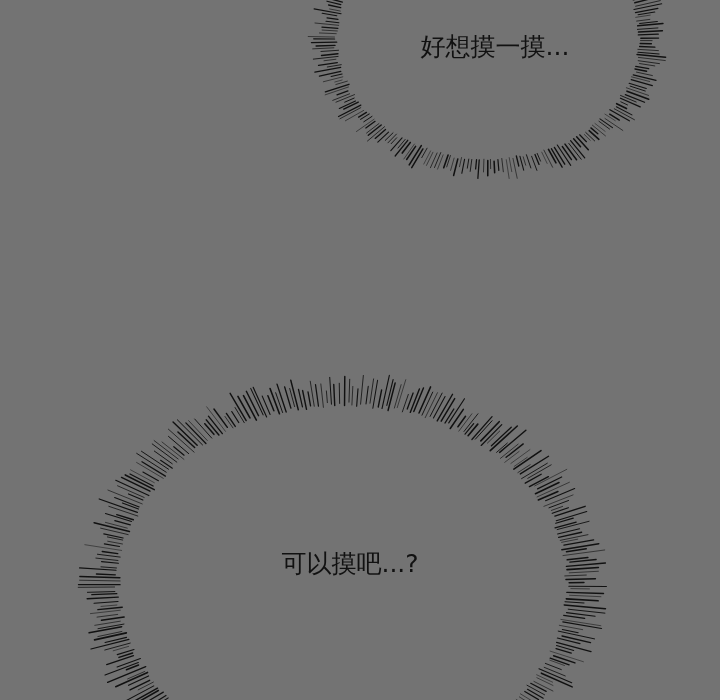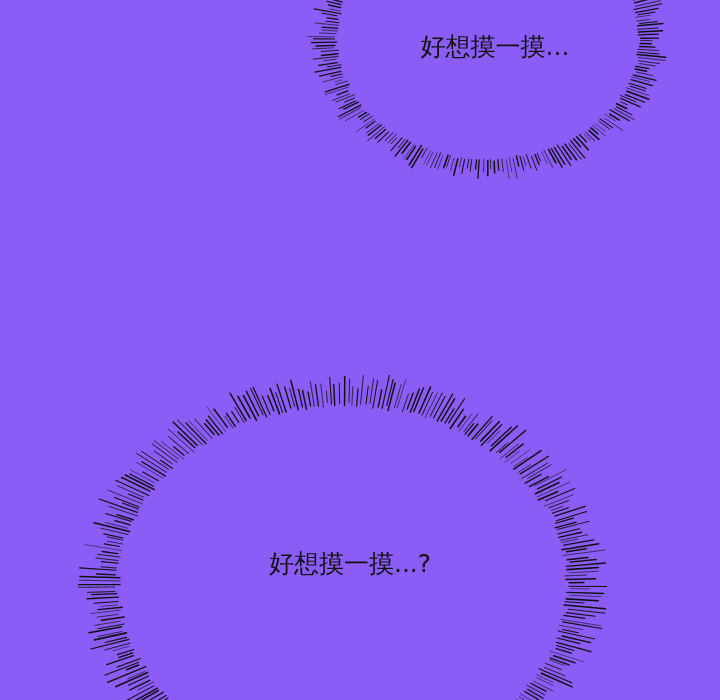--- a/index.html
+++ b/index.html
@@ -1,16 +1,16 @@
 <!DOCTYPE html>
 <html><head>
 <meta charset="utf-8">
 <style>
   html,body{margin:0;padding:0;background:#fff;}
-  .page{position:relative;width:720px;height:700px;overflow:hidden;background:#8b5cf6;}
+  .page{position:relative;width:720px;height:700px;overflow:hidden;background:#737373;}
   svg.bubbles{position:absolute;left:0;top:0;}
   .text{position:absolute;font-family:"DejaVu Sans","Liberation Sans",sans-serif;color:#111;text-align:center;font-size:25px;line-height:34px;white-space:nowrap;}
   #t1{left:390px;top:30px;width:210px;}
   #t2{left:245px;top:547px;width:210px;}
 </style>
 </head>
 <body>
 
 <div class="page">
   <svg class="bubbles" width="720" height="700">
@@ -616,15 +616,15 @@
         <line x1="569.2559899450262" y1="572.8342713493229" x2="598.3832538345443" y2="571.2681055700097" stroke="#111" stroke-width="0.64" stroke-linecap="round"></line>
         <line x1="564.7965165750063" y1="575.9242278216099" x2="586.3100843803294" y2="575.0439063307201" stroke="#111" stroke-width="0.75" stroke-linecap="round"></line>
         <line x1="565.9458519565543" y1="579.4812674580788" x2="595.44446494014" y2="578.751067932116" stroke="#111" stroke-width="1.40" stroke-linecap="round"></line>
         <line x1="569.1113228673222" y1="582.7103697679679" x2="583.9827951173664" y2="582.5597794656924" stroke="#111" stroke-width="1.43" stroke-linecap="round"></line>
       </g>
   </svg>
   <div class="text" id="t1">
     <div>好想摸一摸...</div>
   </div>
   <div class="text" id="t2">
-    <div>好想摸一摸...?</div>
+    <div>可以摸吧...?</div>
   </div>
 </div>
 
 </body></html>

